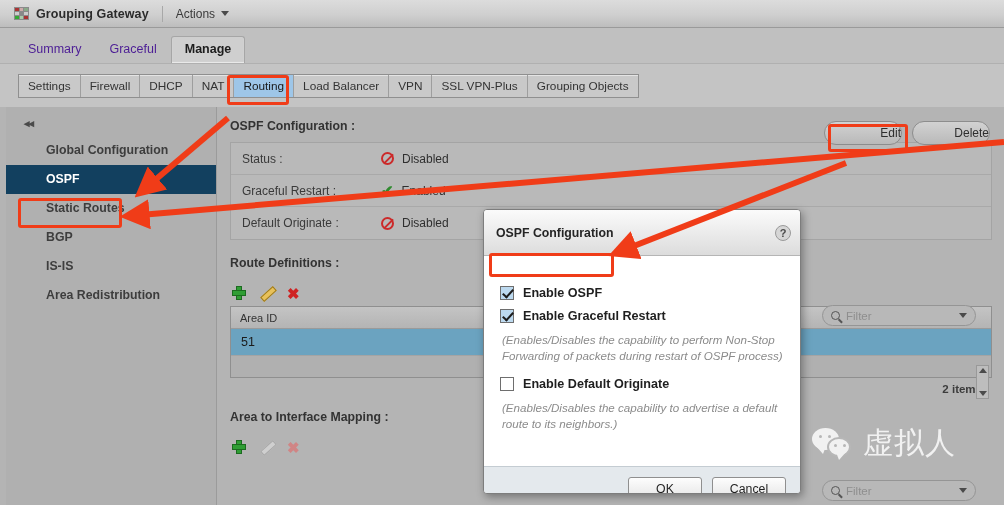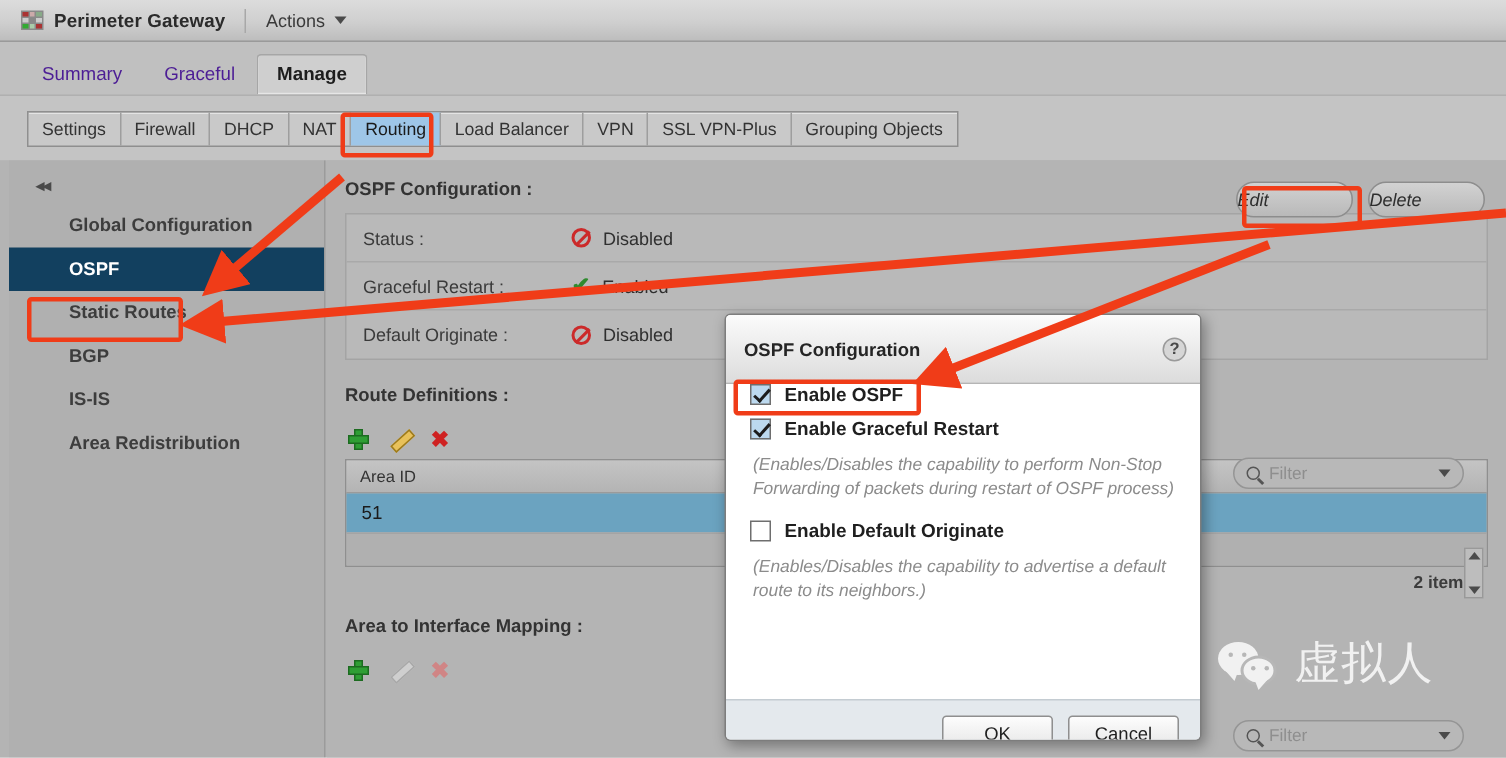--- a/index.html
+++ b/index.html
@@ -223,25 +223,24 @@
     padding-right: 10px; font-size: 11.5px; font-weight: bold; color: #3c3c3c;
   }
 
   
   .btnrow {
     position: absolute; right: 14px; top: 14px;
     display: flex; gap: 10px;
   }
   .btn {
     min-width: 78px; height: 24px; line-height: 22px;
-    text-align: left; font-size: 12px; color: #2e2e2e;
+    text-align: right; font-size: 12px; color: #2e2e2e;
     background: linear-gradient(to bottom,#d2d2d2,#b9b9b9);
     border: 1px solid #8d8d8d; border-radius: 12px;
     cursor: pointer;
-    font-style: italic;
   }
 
   
   .filterbox {
     position: absolute; width: 154px; height: 21px;
     background: #b8b8b8;
     border: 1px solid #959595; border-radius: 11px;
     display: flex; align-items: center; padding: 0 8px;
     gap: 6px;
   }
@@ -294,21 +293,21 @@
     padding: 0 9px 0 12px;
   }
   .dialog-head .dtitle { font-size: 12.3px; font-weight: bold; color: #252525; }
   .help-icon {
     width: 16px; height: 16px; border-radius: 50%;
     background: #d6d6d6; border: 1px solid #9a9a9a;
     font-size: 11px; color: #4a4a4a; text-align: center; line-height: 14px;
     font-weight: bold; cursor: pointer;
   }
   .dialog-body {
-    background: #ffffff; height: 210px; padding: 0 16px 0 16px;
+    background: #ffffff; height: 210px; padding: 30px 16px 0 16px;
   }
   .chk-row {
     display: flex; align-items: center; gap: 9px; margin-bottom: 9px;
   }
   .chk {
     width: 14px; height: 14px; flex: none;
     border: 1px solid #6e6e6e; background: #ffffff;
     position: relative;
   }
   .chk.checked { background: #bcd9ef; }
@@ -393,21 +392,21 @@
       <i style="background:#a33"></i>
         <i style="background:#caa"></i>
         <i style="background:#8a8"></i>
       <i style="background:#ccc"></i>
         <i style="background:#888"></i>
         <i style="background:#ccc"></i>
       <i style="background:#3a3"></i>
         <i style="background:#aca"></i>
         <i style="background:#a33"></i>
     </div>
-    <span class="title">Perimeter Gateway</span>
+    <span class="title">Grouping Gateway</span>
     <span class="sep"></span>
     <span class="actions-menu">
       <span>Actions</span>
       <span class="caret-down"></span>
     </span>
   </div>
 
   <div class="primary-tabs">
     <div class="ptab">Summary</div>
     <div class="ptab">Graceful</div>

